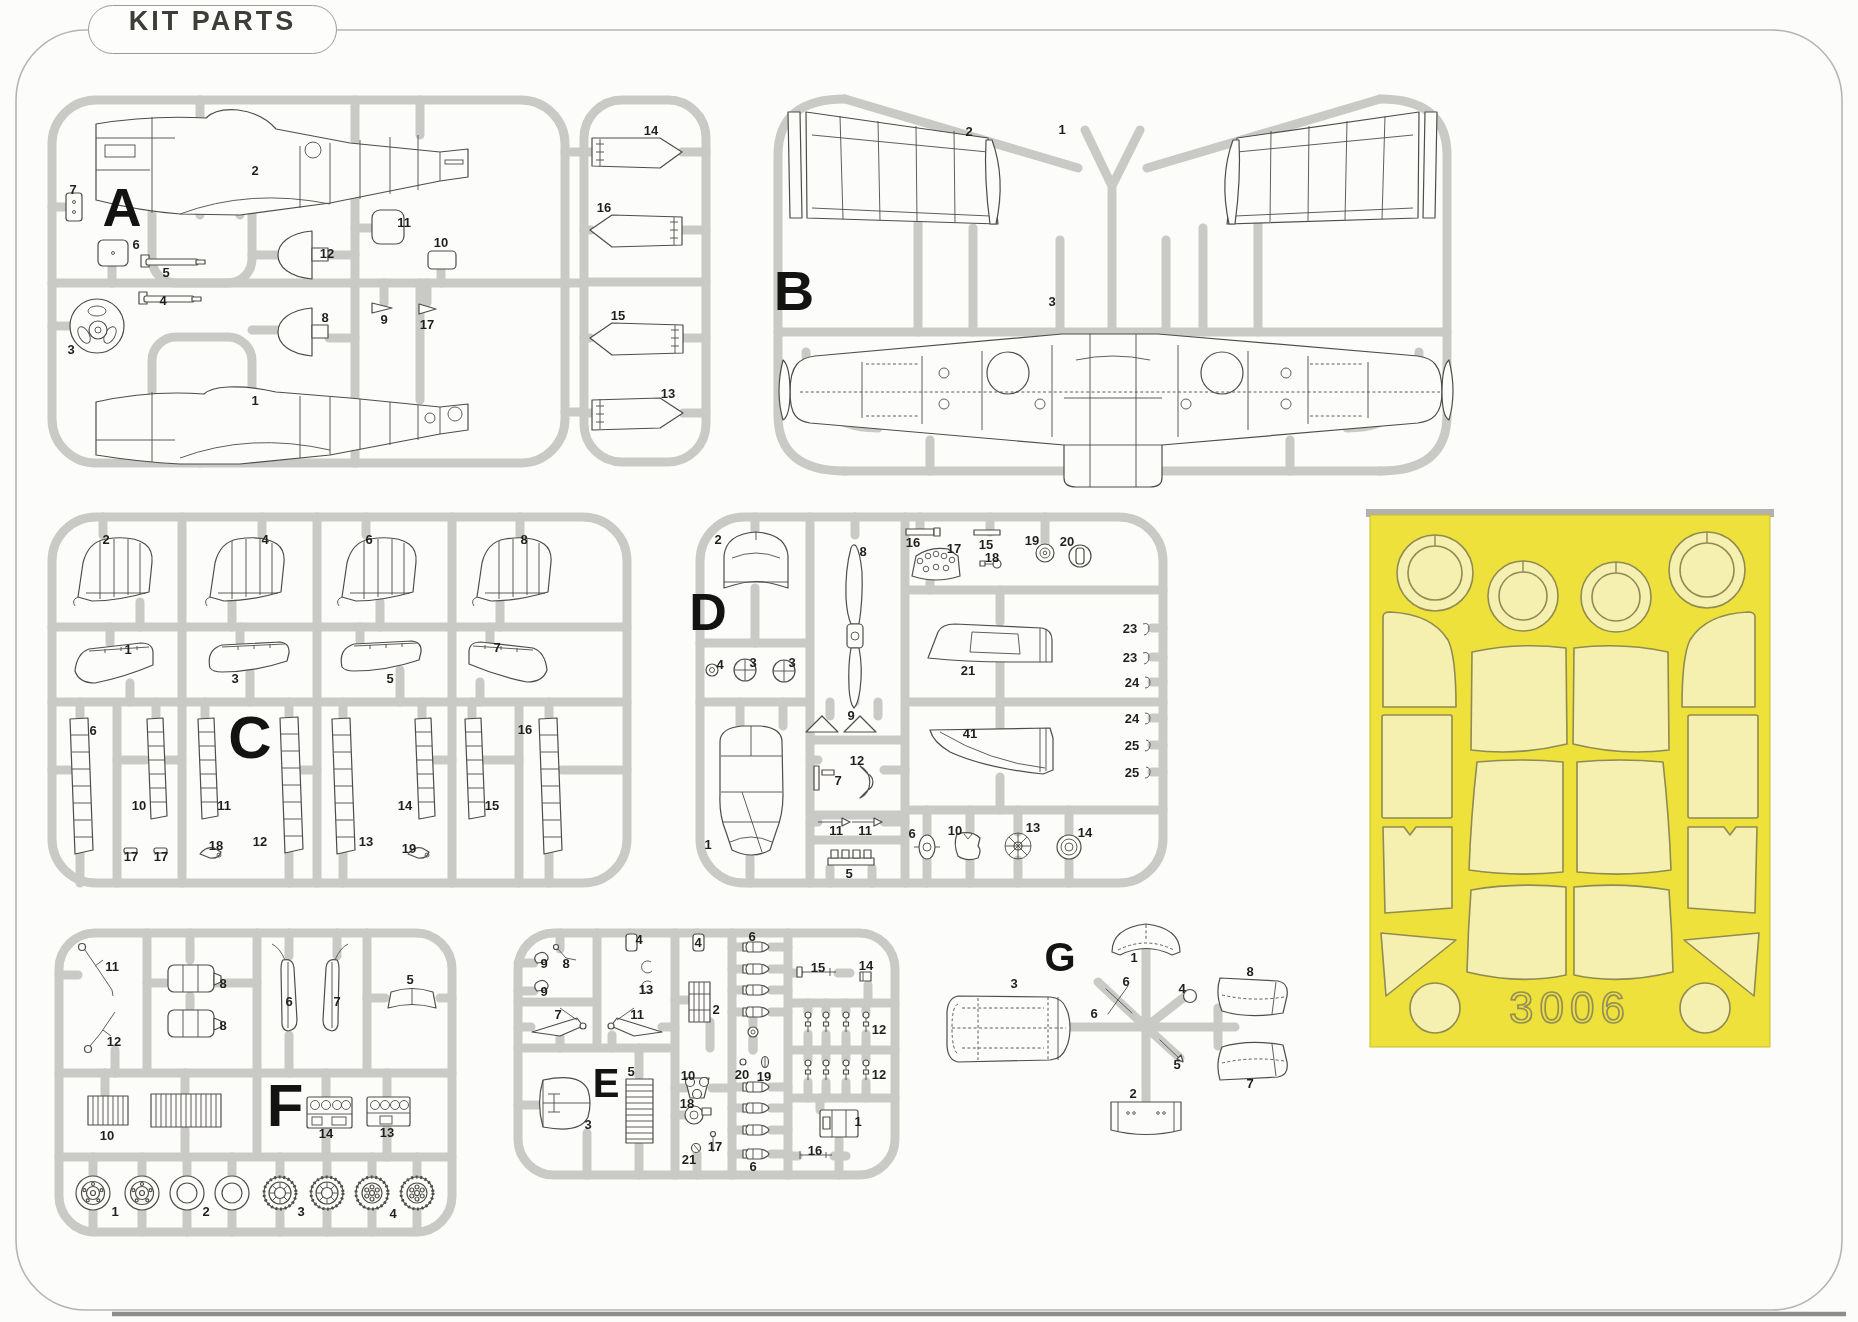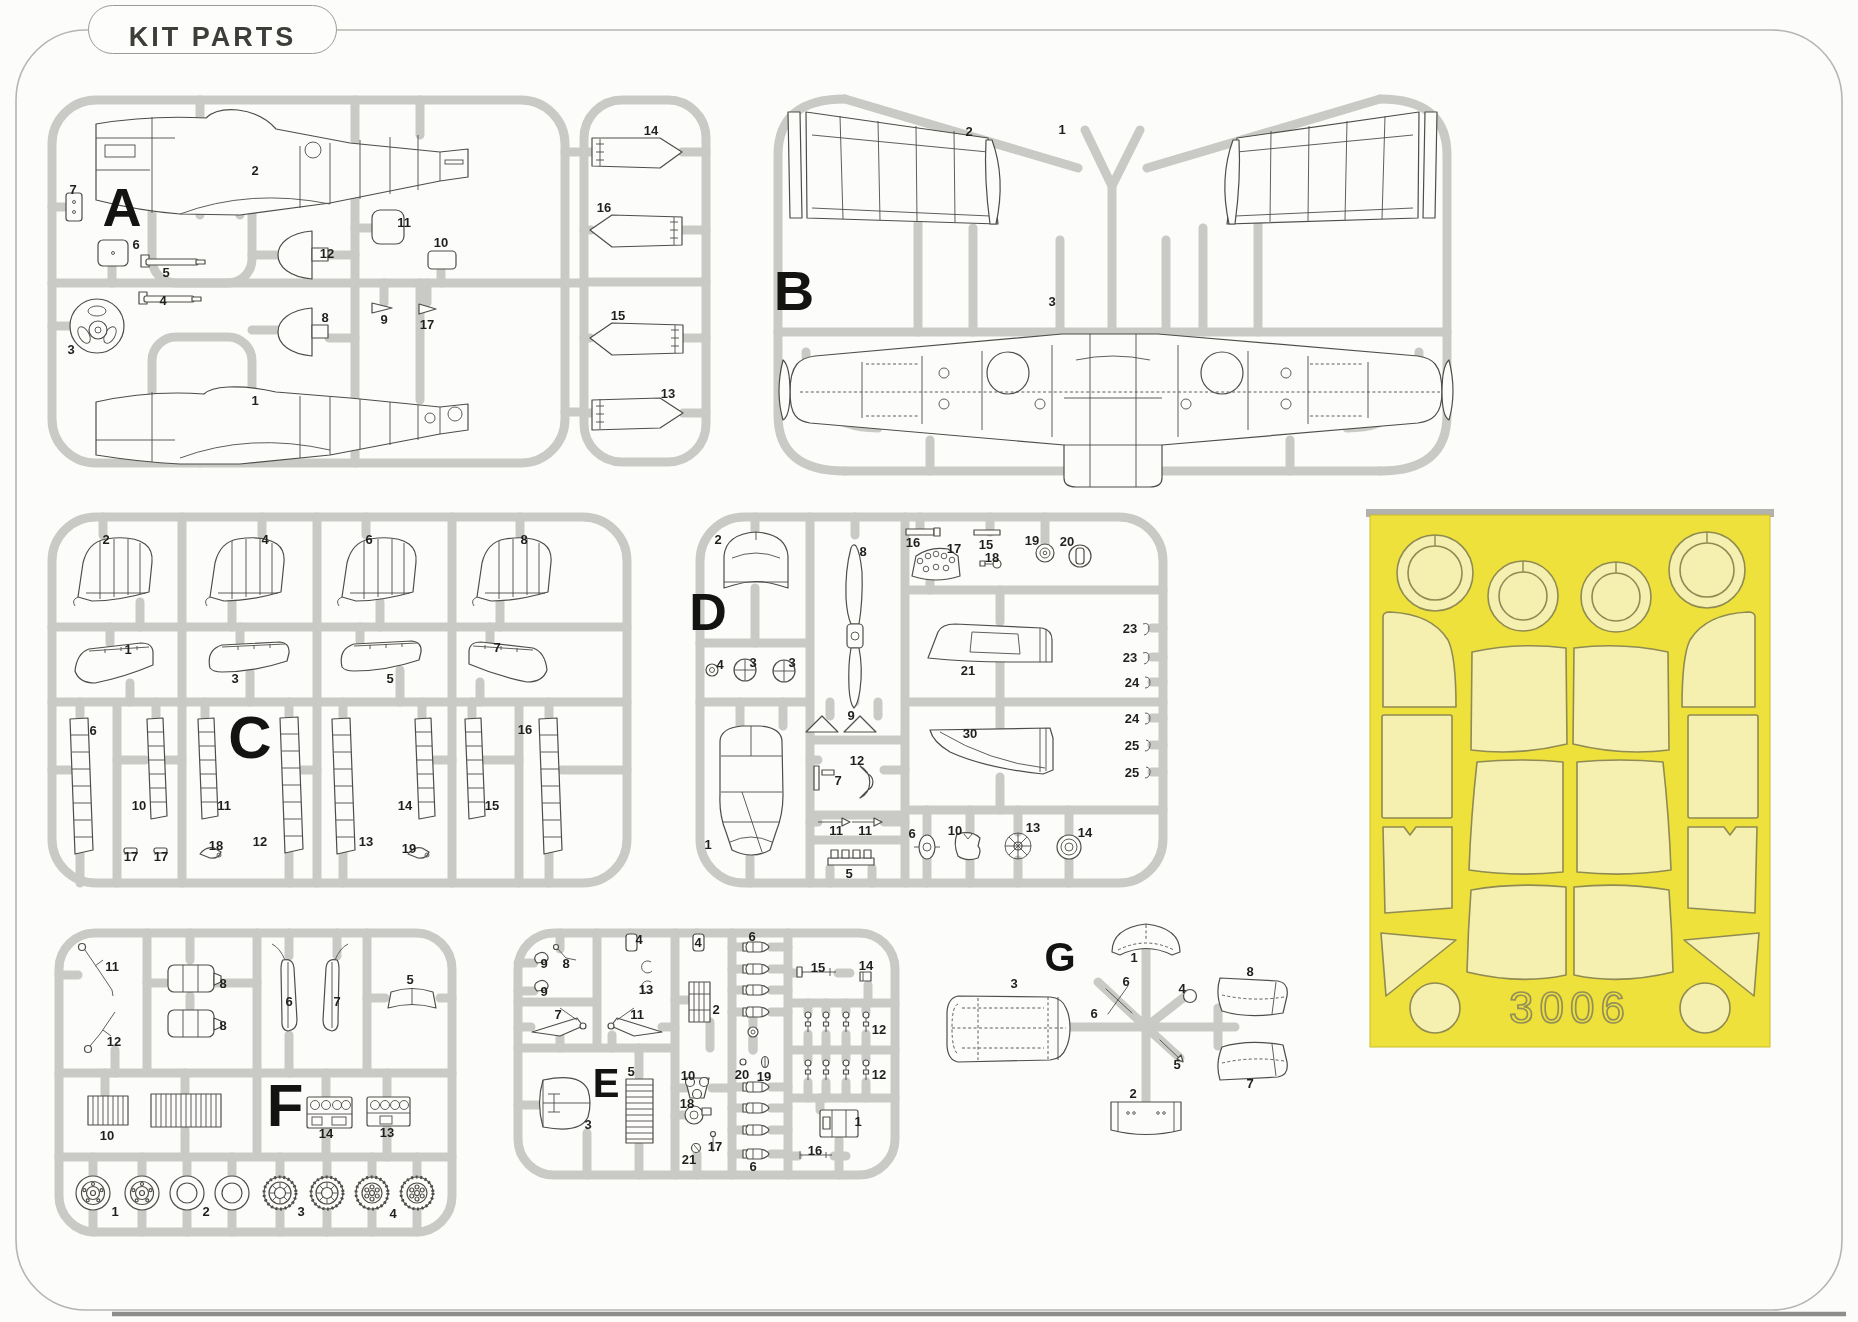--- a/index.html
+++ b/index.html
@@ -7,21 +7,21 @@
          font-family:"Liberation Sans",sans-serif;}
   #art{position:absolute;left:0;top:0;z-index:1;}
   .runner{stroke:#c9c9c6;stroke-width:9;fill:none;stroke-linecap:round;stroke-linejoin:round;}
   .part{fill:#fcfcfa;stroke:#4f4d49;stroke-width:1.2;stroke-linejoin:round;}
   .pline{fill:none;stroke:#4f4d49;stroke-width:0.9;}
   .pdash{fill:none;stroke:#4f4d49;stroke-width:0.9;stroke-dasharray:3 2.4;}
   .tread{fill:none;stroke:#4f4d49;stroke-width:3;stroke-dasharray:2 2.6;}
   .mask-piece{fill:#f5f0b0;stroke:#8f8b52;stroke-width:1.6;stroke-linejoin:round;}
   .mline{fill:none;stroke:#8f8b52;stroke-width:1.4;}
   #badge{position:absolute;left:88px;top:5px;width:247px;height:47px;border:1.6px solid #9b9b97;
-         border-radius:25px;background:#fdfdfb;display:flex;align-items:flex-end;justify-content:center;z-index:3;}
+         border-radius:25px;background:#fdfdfb;display:flex;align-items:flex-start;justify-content:center;z-index:3;}
   #badge span{font-weight:bold;font-size:27px;letter-spacing:3px;color:#3d3d3a;}
   #labels{position:absolute;left:0;top:0;width:100%;height:100%;z-index:2;pointer-events:none;}
   .num{position:absolute;transform:translate(-50%,-50%);font-weight:bold;font-size:13px;color:#1f1f1d;white-space:nowrap;}
   .letter{position:absolute;transform:translate(-50%,-50%);font-weight:bold;color:#131311;line-height:1;}
 </style>
 </head>
 <body>
 
 <div id="stage">
 
@@ -646,21 +646,21 @@
       <span class="num" style="left: 1132px; top: 718px;">24</span>
       <span class="num" style="left: 1132px; top: 745px;">25</span>
       <span class="num" style="left: 1132px; top: 772px;">25</span>
       <span class="num" style="left: 851px; top: 715px;">9</span>
       <span class="num" style="left: 857px; top: 760px;">12</span>
       <span class="num" style="left: 838px; top: 780px;">7</span>
       <span class="num" style="left: 836px; top: 830px;">11</span>
       <span class="num" style="left: 865px; top: 830px;">11</span>
       <span class="num" style="left: 849px; top: 873px;">5</span>
       <span class="num" style="left: 708px; top: 844px;">1</span>
-      <span class="num" style="left: 970px; top: 733px;">30</span>
+      <span class="num" style="left: 970px; top: 733px;">41</span>
       <span class="num" style="left: 912px; top: 833px;">6</span>
       <span class="num" style="left: 955px; top: 830px;">10</span>
       <span class="num" style="left: 1033px; top: 827px;">13</span>
       <span class="num" style="left: 1085px; top: 832px;">14</span>
       <div class="letter" style="left: 606px; top: 1083px; font-size: 40px;">E</div>
       <span class="num" style="left: 544px; top: 963px;">9</span>
       <span class="num" style="left: 566px; top: 963px;">8</span>
       <span class="num" style="left: 544px; top: 991px;">9</span>
       <span class="num" style="left: 558px; top: 1014px;">7</span>
       <span class="num" style="left: 637px; top: 1014px;">11</span>

